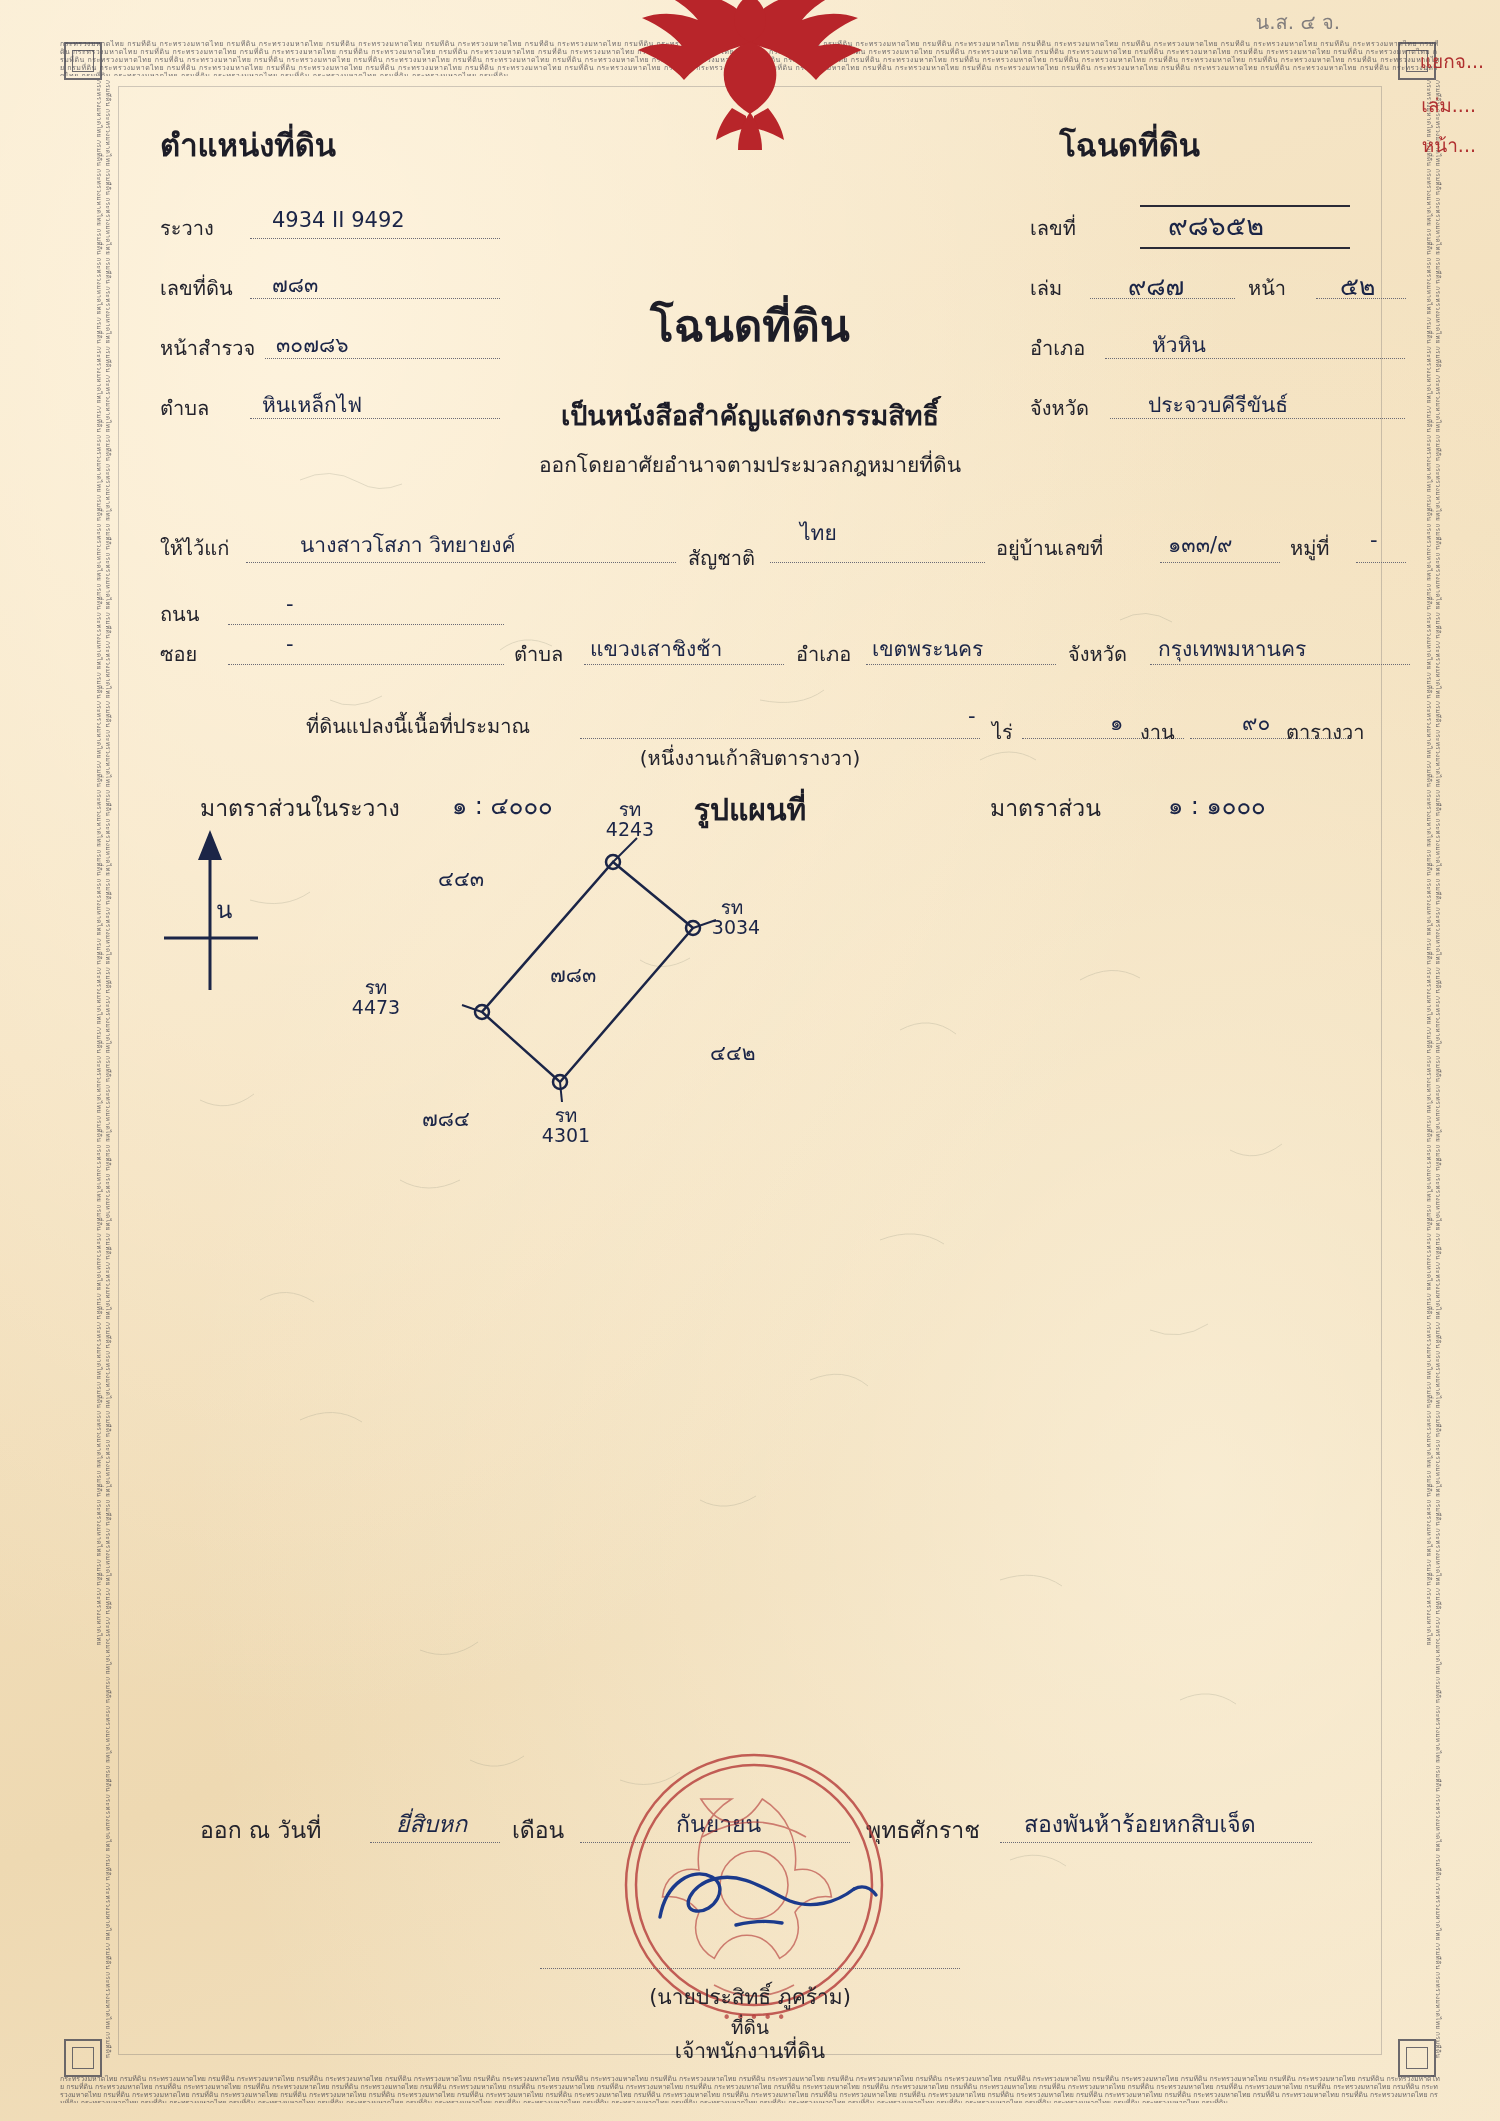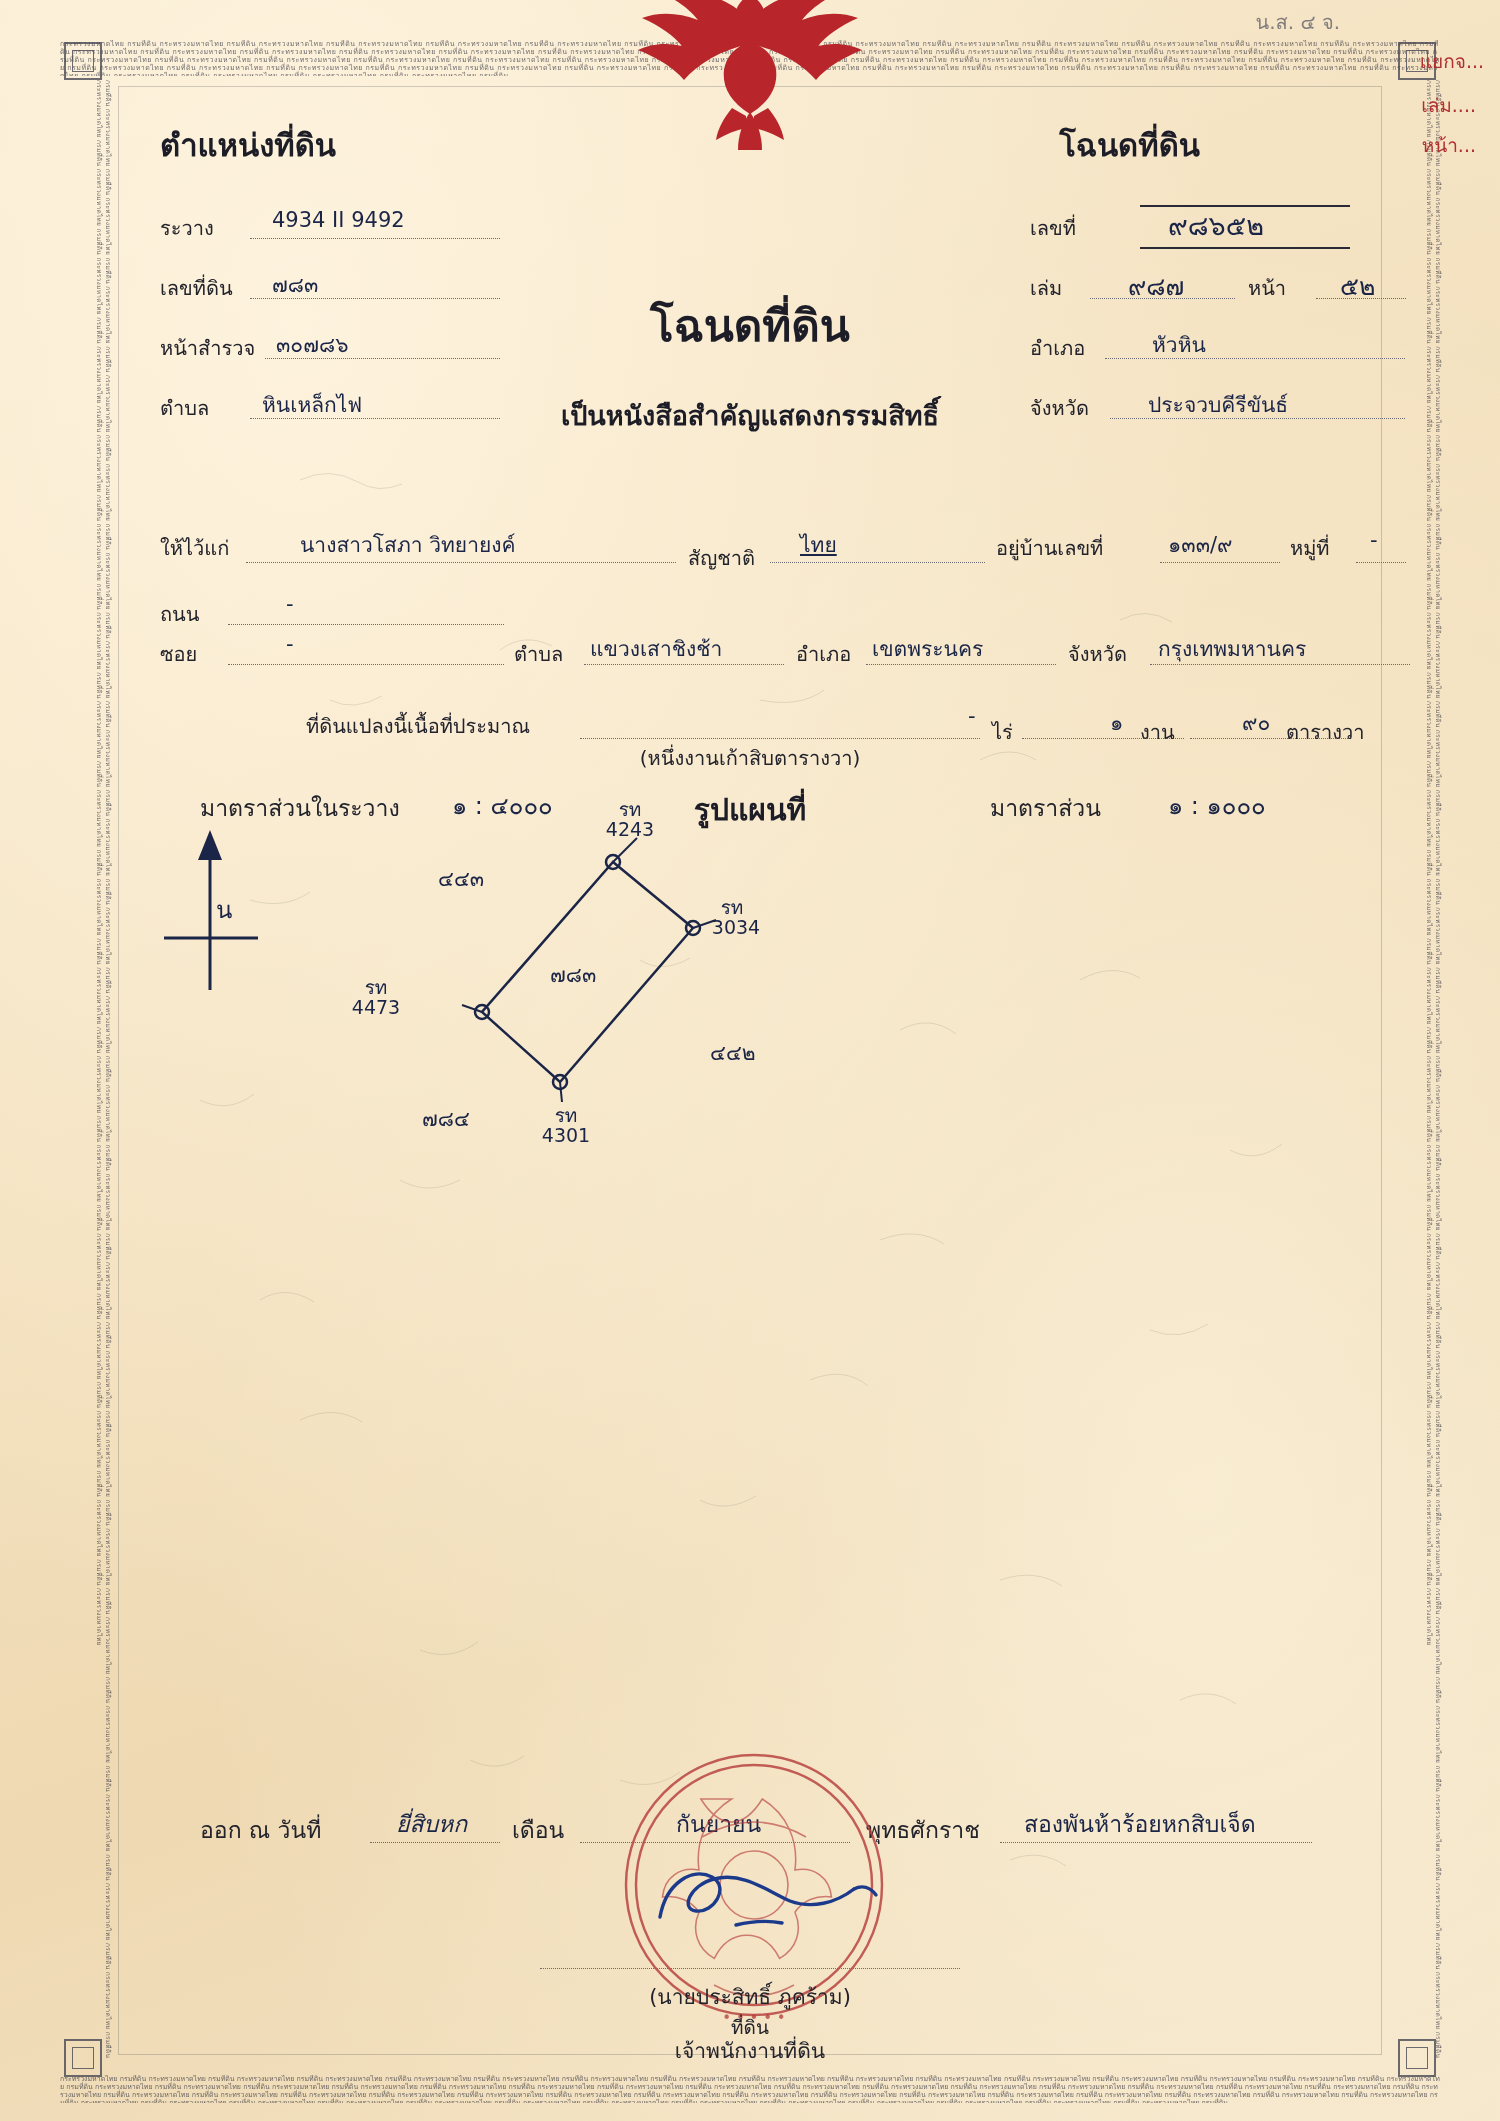--- a/index.html
+++ b/index.html
@@ -346,28 +346,29 @@
   <div class="lbl th print" style="left:1030px; top:332px;">อำเภอ</div>
   <div class="dline" style="left:1105px; top:358px; width:300px;"></div>
   <div class="val th hand" style="left:1152px; top:328px;">หัวหิน</div>
 
   <div class="lbl th print" style="left:1030px; top:392px;">จังหวัด</div>
   <div class="dline" style="left:1110px; top:418px; width:295px;"></div>
   <div class="val th hand" style="left:1148px; top:388px;">ประจวบคีรีขันธ์</div>
 
   <div class="title-main th" style="top:290px;">โฉนดที่ดิน</div>
   <div class="title-sub th" style="top:394px;">เป็นหนังสือสำคัญแสดงกรรมสิทธิ์</div>
+  <div class="title-sub2 th" style="top:448px;">ออกโดยอาศัยอำนาจตามประมวลกฎหมายที่ดิน</div>
 
   <div class="lbl th print" style="left:160px; top:532px;">ให้ไว้แก่</div>
   <div class="dline" style="left:246px; top:562px; width:430px;"></div>
   <div class="val th hand" style="left:300px; top:528px;text-align:right;">นางสาวโสภา  วิทยายงค์</div>
 
   <div class="lbl th print" style="left:688px; top:532px;margin-top:10px;">สัญชาติ</div>
   <div class="dline" style="left:770px; top:562px; width:215px;"></div>
-  <div class="val th hand" style="left:800px; top:528px;text-decoration:underline;">ไทย</div>
+  <div class="val th hand" style="left:800px; top:516px;">ไทย</div>
 
   <div class="lbl th print" style="left:996px; top:532px;">อยู่บ้านเลขที่</div>
   <div class="dline" style="left:1160px; top:562px; width:120px;"></div>
   <div class="val th hand" style="left:1168px; top:528px;">๑๓๓/๙</div>
 
   <div class="lbl th print" style="left:1290px; top:532px;">หมู่ที่</div>
   <div class="dline" style="left:1356px; top:562px; width:50px;"></div>
   <div class="val th hand" style="left:1370px; top:528px;">-</div>
 
   <div class="lbl th print" style="left:160px; top:598px;">ถนน</div>

